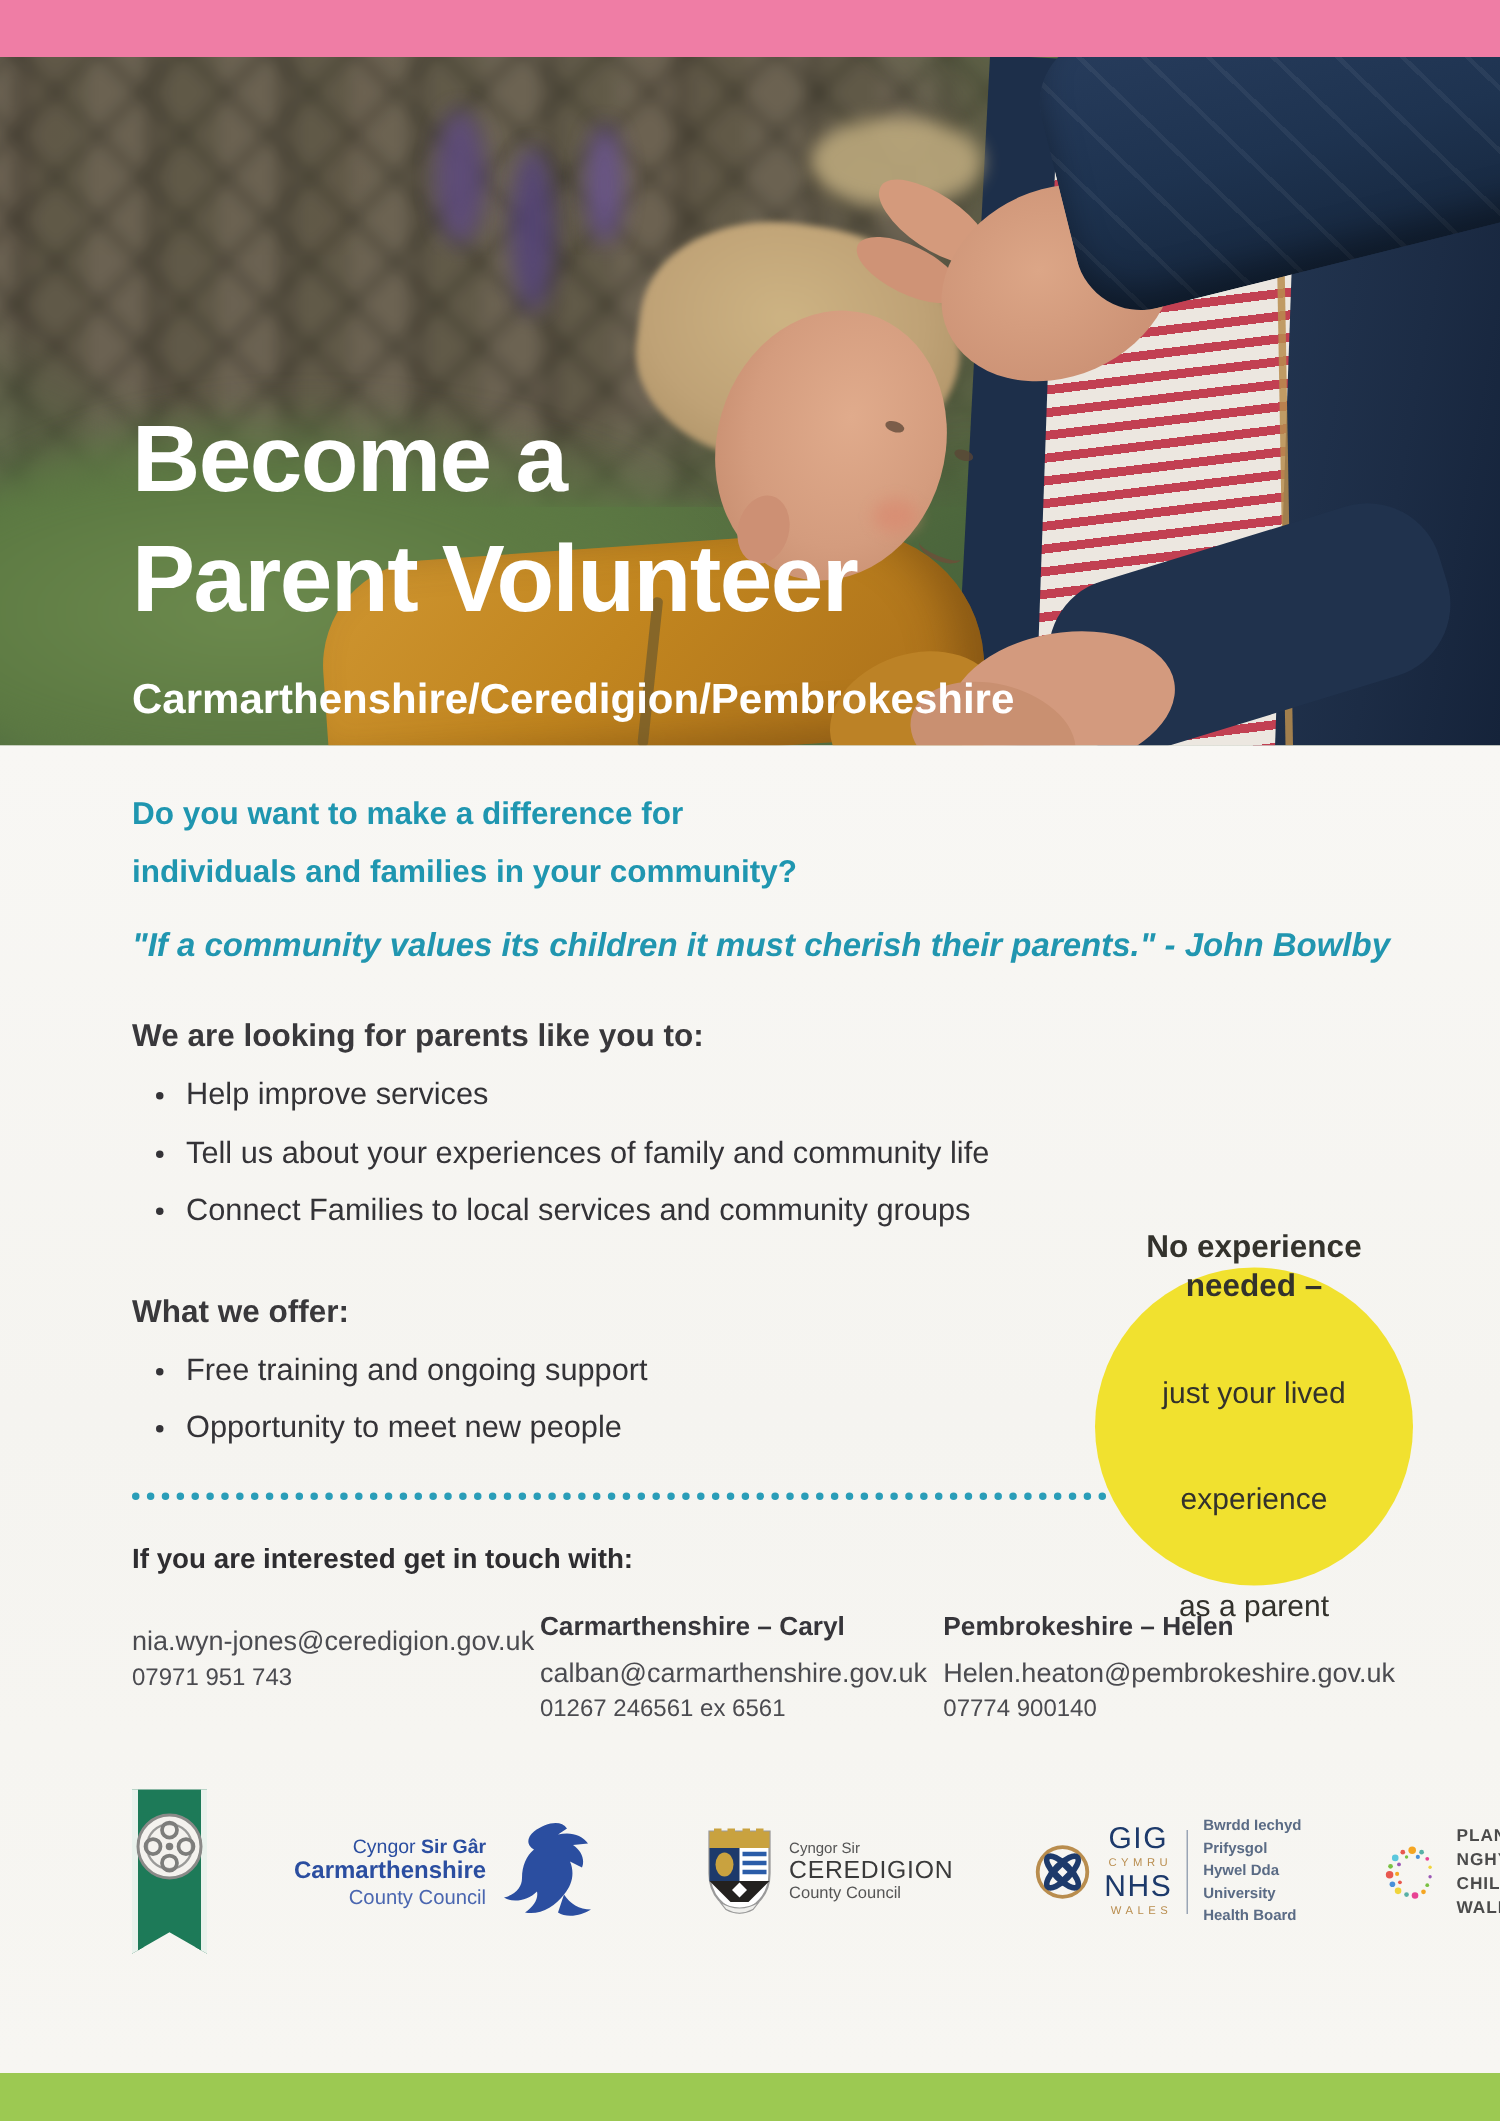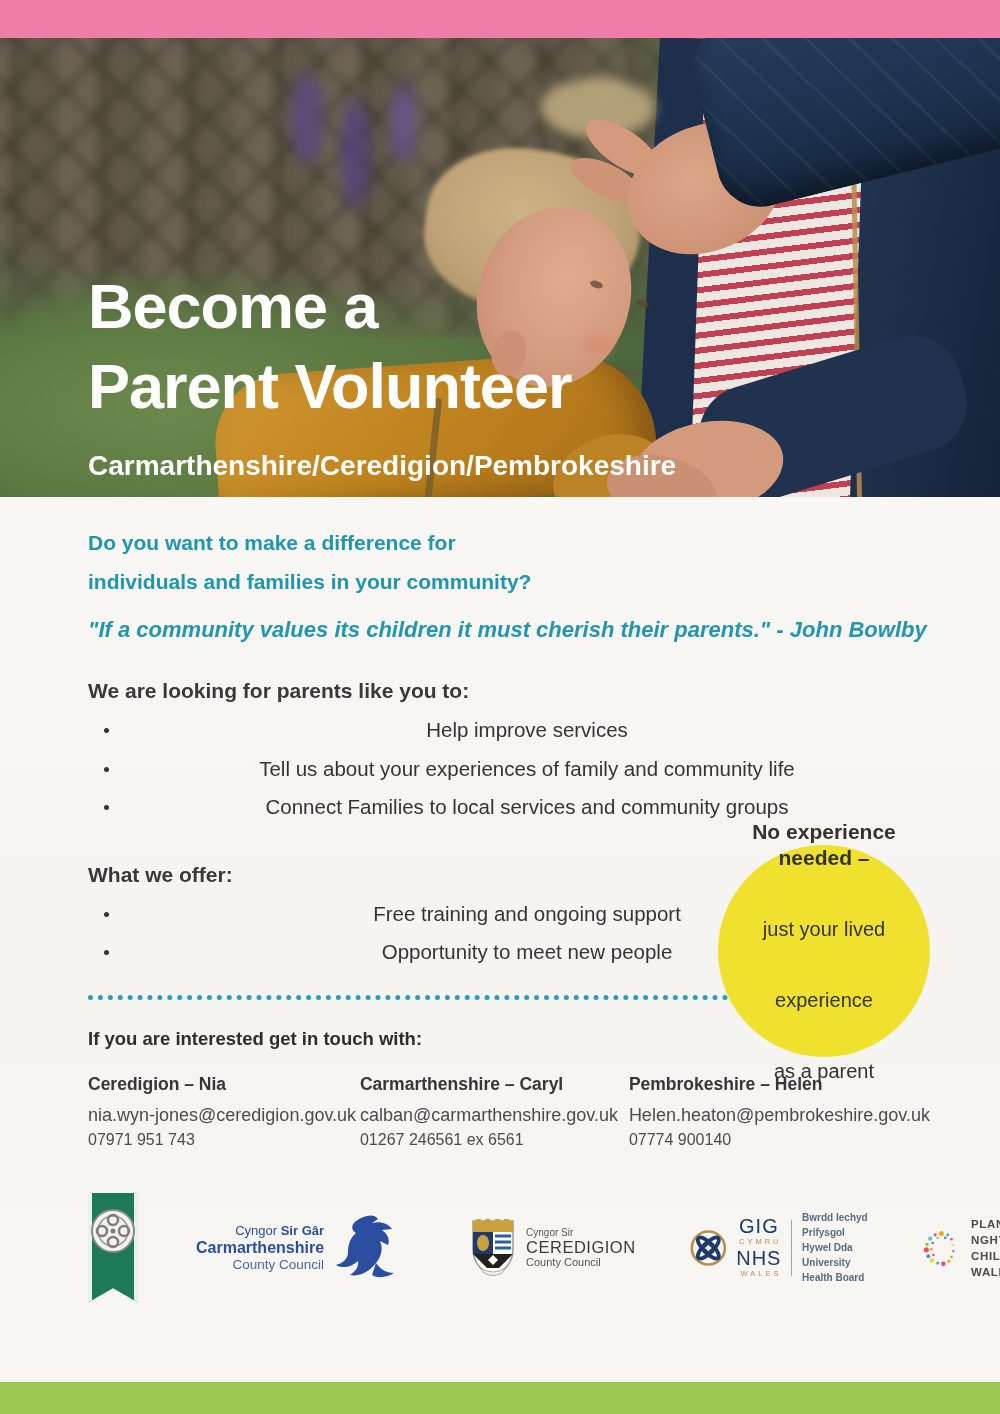--- a/index.html
+++ b/index.html
@@ -76,25 +76,25 @@
   .hero-text { position:absolute; left:88px; top:228px; color:#fff; z-index:5; }
   .hero-title { font-size:63px; font-weight:bold; line-height:80px; letter-spacing:-1px; }
   .hero-sub { margin-top:24px; font-size:28px; font-weight:bold; letter-spacing:0; }
 
   
   .content { position:relative; height:885px; padding:26px 70px 0 88px;
       background:linear-gradient(180deg,#f8f7f4 0%,#f5f4f0 50%,#f7f6f2 100%); }
   .intro-heading { color:#1f96b0; font-size:21px; font-weight:bold; line-height:39px; }
   .quote { margin-top:16px; color:#2196b0; font-size:22px; font-weight:bold; font-style:italic; }
   .sec-heading { margin-top:36px; color:#39383b; font-size:21px; font-weight:bold; }
-  ul.blist { margin-top:8px; list-style:none;text-align:center; }
+  ul.blist { margin-top:8px; list-style:none; }
   ul.blist li { position:relative; padding-left:36px; font-size:20.5px; line-height:38.5px; color:#343337; }
   ul.blist li::before { content:""; position:absolute; left:16px; top:17px; width:5px; height:5px; border-radius:50%; background:#343337; }
 
-  .badge-circle { position:absolute; right:70px; top:348px; width:212px; height:212px; border-radius:50%;
+  .badge-circle { position:absolute; right:58px; top:348px; width:212px; height:212px; border-radius:50%;
       background:#f1e12f; display:flex; flex-direction:column; align-items:center; justify-content:center;
       text-align:center; color:#33322c; z-index:4; }
   .badge-circle .b-bold { font-size:21px; font-weight:bold; line-height:26px; }
   .badge-circle .b-reg { font-size:20px; line-height:26px;margin-top:45px; }
 
   .dotted-divider { margin-top:22px; width:650px; height:6px; border-bottom:5px dotted #2a9db8; }
 
   .contact-heading { margin-top:28px; font-size:18.5px; font-weight:bold; color:#2e2d30; }
   .contact-row { display:flex; margin-top:24px; }
   .contact-col { }
@@ -216,21 +216,20 @@
       <div class="b-reg">experience</div>
       <div class="b-reg">as a parent</div>
     </div>
 
     <div class="dotted-divider"></div>
 
     <div class="contact-heading">If you are interested get in touch with:</div>
 
     <div class="contact-row">
       <div class="contact-col cc-1">
-        <div class="c-name">Ceredigion – Nia</div>
         <div class="c-email">nia.wyn-jones@ceredigion.gov.uk</div>
         <div class="c-phone">07971 951 743</div>
       </div>
       <div class="contact-col cc-2">
         <div class="c-name">Carmarthenshire – Caryl</div>
         <div class="c-email">calban@carmarthenshire.gov.uk</div>
         <div class="c-phone">01267 246561 ex 6561</div>
       </div>
       <div class="contact-col cc-3">
         <div class="c-name">Pembrokeshire – Helen</div>

